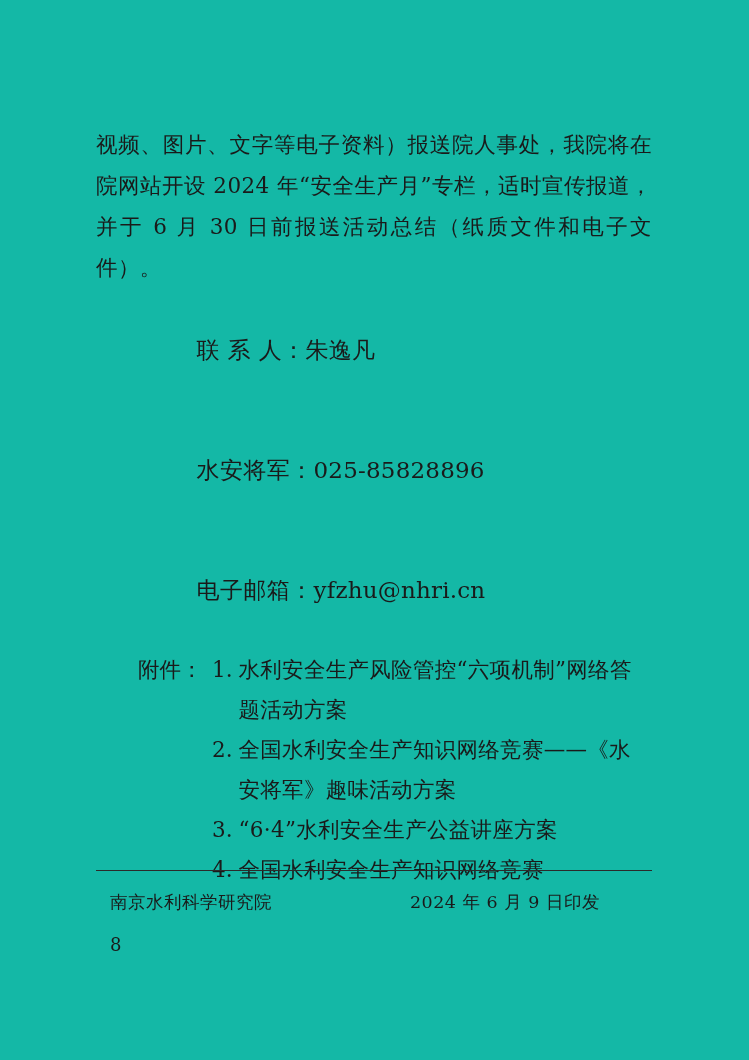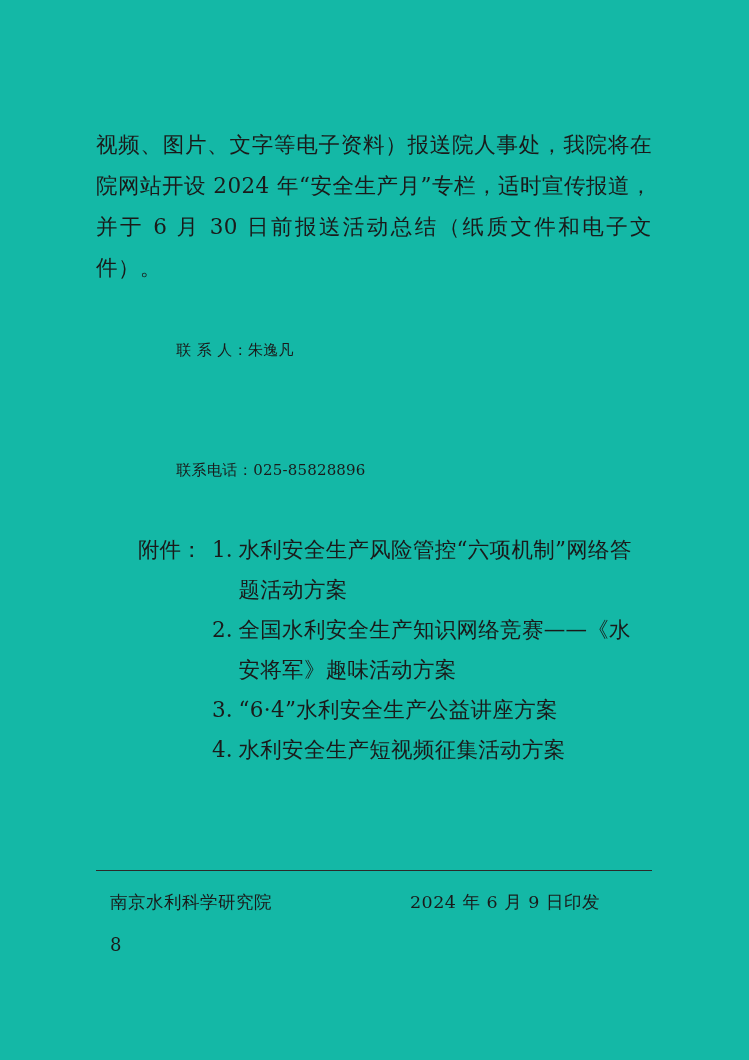--- a/index.html
+++ b/index.html
@@ -34,21 +34,21 @@
     line-height: 41px;
     letter-spacing: 0.4px;
     text-align: justify;
     text-justify: inter-ideograph;
     margin: 0;
   }
   .contact-block {
     margin-top: 2px;
   }
   .contact-line {
-    font-size: 15px;
+    font-size: 23px;
     line-height: 40px;
     padding-left: 42px;
     white-space: pre;
   }
   .contact-label {
     letter-spacing: 0.4px;
   }
   .contact-value {
     letter-spacing: 0.2px;
   }
@@ -126,21 +126,24 @@
 
   <div class="body-area">
 
     <p class="para">视频、图片、文字等电子资料）报送院人事处，我院将在院网站开设 2024 年“安全生产月”专栏，适时宣传报道，并于 6 月 30 日前报送活动总结（纸质文件和电子文件）。</p>
 
     <div class="contact-block">
       <div class="contact-line">
         <span class="contact-label">联 系 人：</span><span class="contact-value">朱逸凡</span>
       </div>
       <div class="contact-line">
-        <span class="contact-label">联系电话：</span><span class="contact-value">025-85828896</span>
+        <span class="contact-label">水安将军：</span><span class="contact-value">025-85828896</span>
+      </div>
+      <div class="contact-line">
+        <span class="contact-label">电子邮箱：</span><span class="contact-value">yfzhu@nhri.cn</span>
       </div>
     </div>
 
     <div class="attach-block">
       <div class="attach-head-row">
         <div class="attach-label">附件：</div>
         <div class="attach-items">
           <div class="attach-item">
             <span class="attach-num">1.</span>
             <span class="attach-text">水利安全生产风险管控“六项机制”网络答题活动方案</span>
@@ -148,21 +151,21 @@
           <div class="attach-item">
             <span class="attach-num">2.</span>
             <span class="attach-text">全国水利安全生产知识网络竞赛——《水安将军》趣味活动方案</span>
           </div>
           <div class="attach-item">
             <span class="attach-num">3.</span>
             <span class="attach-text">“6·4”水利安全生产公益讲座方案</span>
           </div>
           <div class="attach-item">
             <span class="attach-num">4.</span>
-            <span class="attach-text">水利安全生产短视频征集活动方案</span>
+            <span class="attach-text">全国水利安全生产知识网络竞赛</span>
           </div>
         </div>
       </div>
     </div>
 
   </div>
 
   <div class="footer">
     <div class="footer-rule"></div>
     <div class="footer-row">

